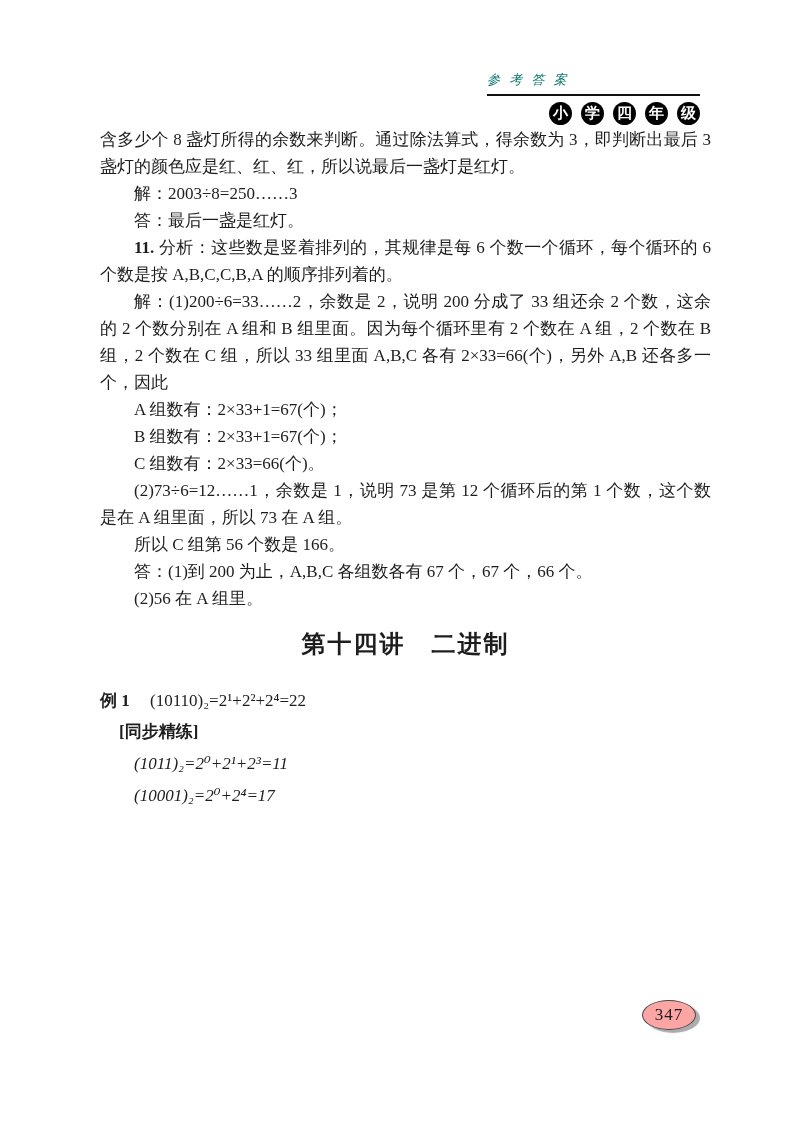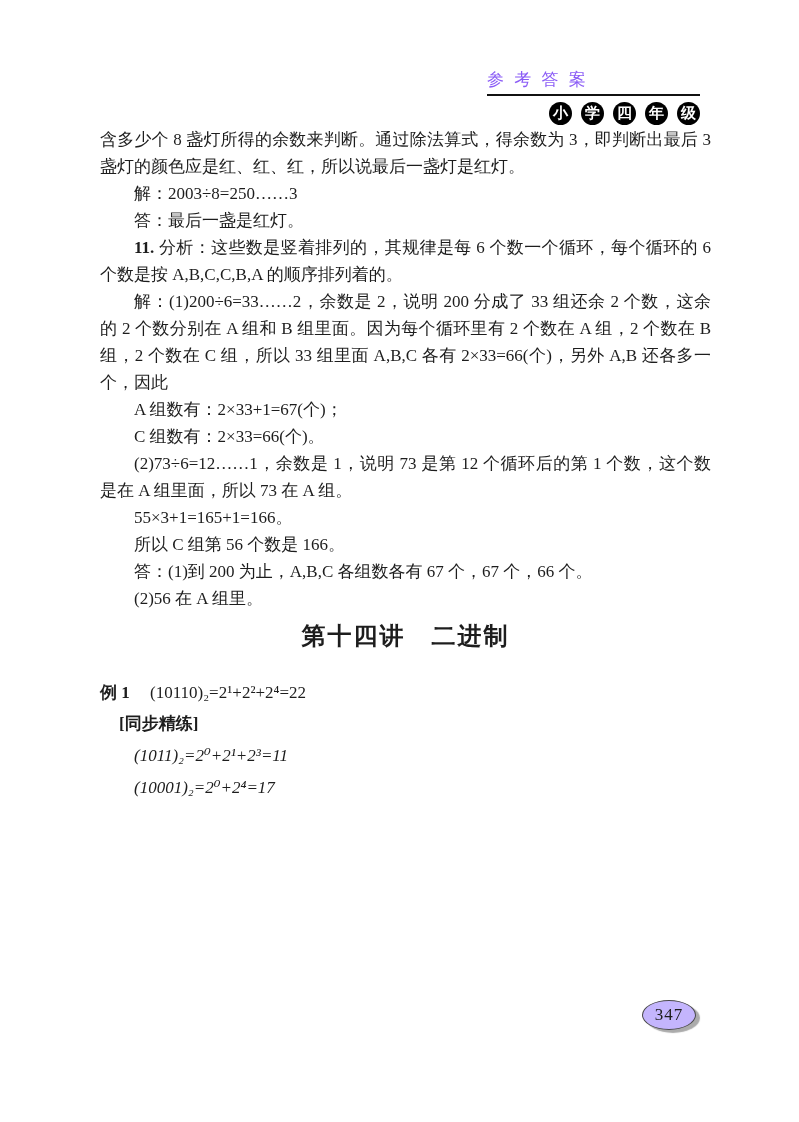--- a/index.html
+++ b/index.html
@@ -14,25 +14,26 @@
   }
 
   
   .running-head {
     position: absolute;
     top: 68px;
     right: 99px;
     width: 213px;
   }
   .running-head-title {
-    font-size: 17px;
+    font-size: 13px;
     letter-spacing: 3px;
     line-height: 24px;
     white-space: nowrap;
-    color: #8b5cf6;
+    color: #0f766e;
+    font-style: italic;
   }
   .running-head-rule {
     margin-top: 2px;
     border: none;
     border-bottom: 2px solid #111;
     width: 100%;
     height: 0;
   }
   .badge-row {
     margin-top: 6px;
@@ -63,21 +64,21 @@
     font-size: 17px;
     line-height: 27px;
     text-align: justify;
   }
   .answer-body p.para { margin: 0; text-indent: 0; }
   .answer-body p.para.indent { text-indent: 2em; }
   .answer-body b.num-prefix { font-weight: bold; }
 
   
   .lecture-title {
-    margin-top: 8px;
+    margin-top: 16px;
     font-size: 24px;
     font-weight: bold;
     text-align: center;
     letter-spacing: 2px;
     line-height: 32px;
     text-indent: 0;
   }
   .example-row {
     margin-top: 26px;
     line-height: 30px;
@@ -98,21 +99,21 @@
     font-style: italic;
   }
 
   
   .page-number-badge {
     position: absolute;
     left: 642px;
     top: 1000px;
     width: 52px;
     height: 28px;
-    background: #c4b5fd;
+    background: #fca5a5;
     border: 1.5px solid #4a4a4a;
     border-radius: 50%;
     box-shadow: 4px 3px 1px #ababab;
     display: flex;
     align-items: center;
     justify-content: center;
     text-align: center;
   }
   .page-number-text {
     font-size: 17px;
@@ -138,23 +139,23 @@
   </div>
 
   <div class="answer-body">
     <div id="paragraph-list">
         <p class="para">含多少个 8 盏灯所得的余数来判断。通过除法算式，得余数为 3，即判断出最后 3 盏灯的颜色应是红、红、红，所以说最后一盏灯是红灯。</p>
         <p class="para indent">解：2003÷8=250……3</p>
         <p class="para indent">答：最后一盏是红灯。</p>
         <p class="para indent"><b class="num-prefix">11.</b> 分析：这些数是竖着排列的，其规律是每 6 个数一个循环，每个循环的 6 个数是按 A,B,C,C,B,A 的顺序排列着的。</p>
         <p class="para indent">解：(1)200÷6=33……2，余数是 2，说明 200 分成了 33 组还余 2 个数，这余的 2 个数分别在 A 组和 B 组里面。因为每个循环里有 2 个数在 A 组，2 个数在 B 组，2 个数在 C 组，所以 33 组里面 A,B,C 各有 2×33=66(个)，另外 A,B 还各多一个，因此</p>
         <p class="para indent">A 组数有：2×33+1=67(个)；</p>
+        <p class="para indent">B 组数有：2×33+1=67(个)；</p>
         <p class="para indent">C 组数有：2×33=66(个)。</p>
         <p class="para indent">(2)73÷6=12……1，余数是 1，说明 73 是第 12 个循环后的第 1 个数，这个数是在 A 组里面，所以 73 在 A 组。</p>
-        <p class="para indent">55×3+1=165+1=166。</p>
         <p class="para indent">所以 C 组第 56 个数是 166。</p>
         <p class="para indent">答：(1)到 200 为止，A,B,C 各组数各有 67 个，67 个，66 个。</p>
         <p class="para indent">(2)56 在 A 组里。</p>
       </div>
 
     <div class="lecture-title">第十四讲　二进制</div>
 
     <div class="example-row">
       <span class="example-label">例 1</span>
       <span class="example-formula">(10110)₂=2¹+2²+2⁴=22</span>

